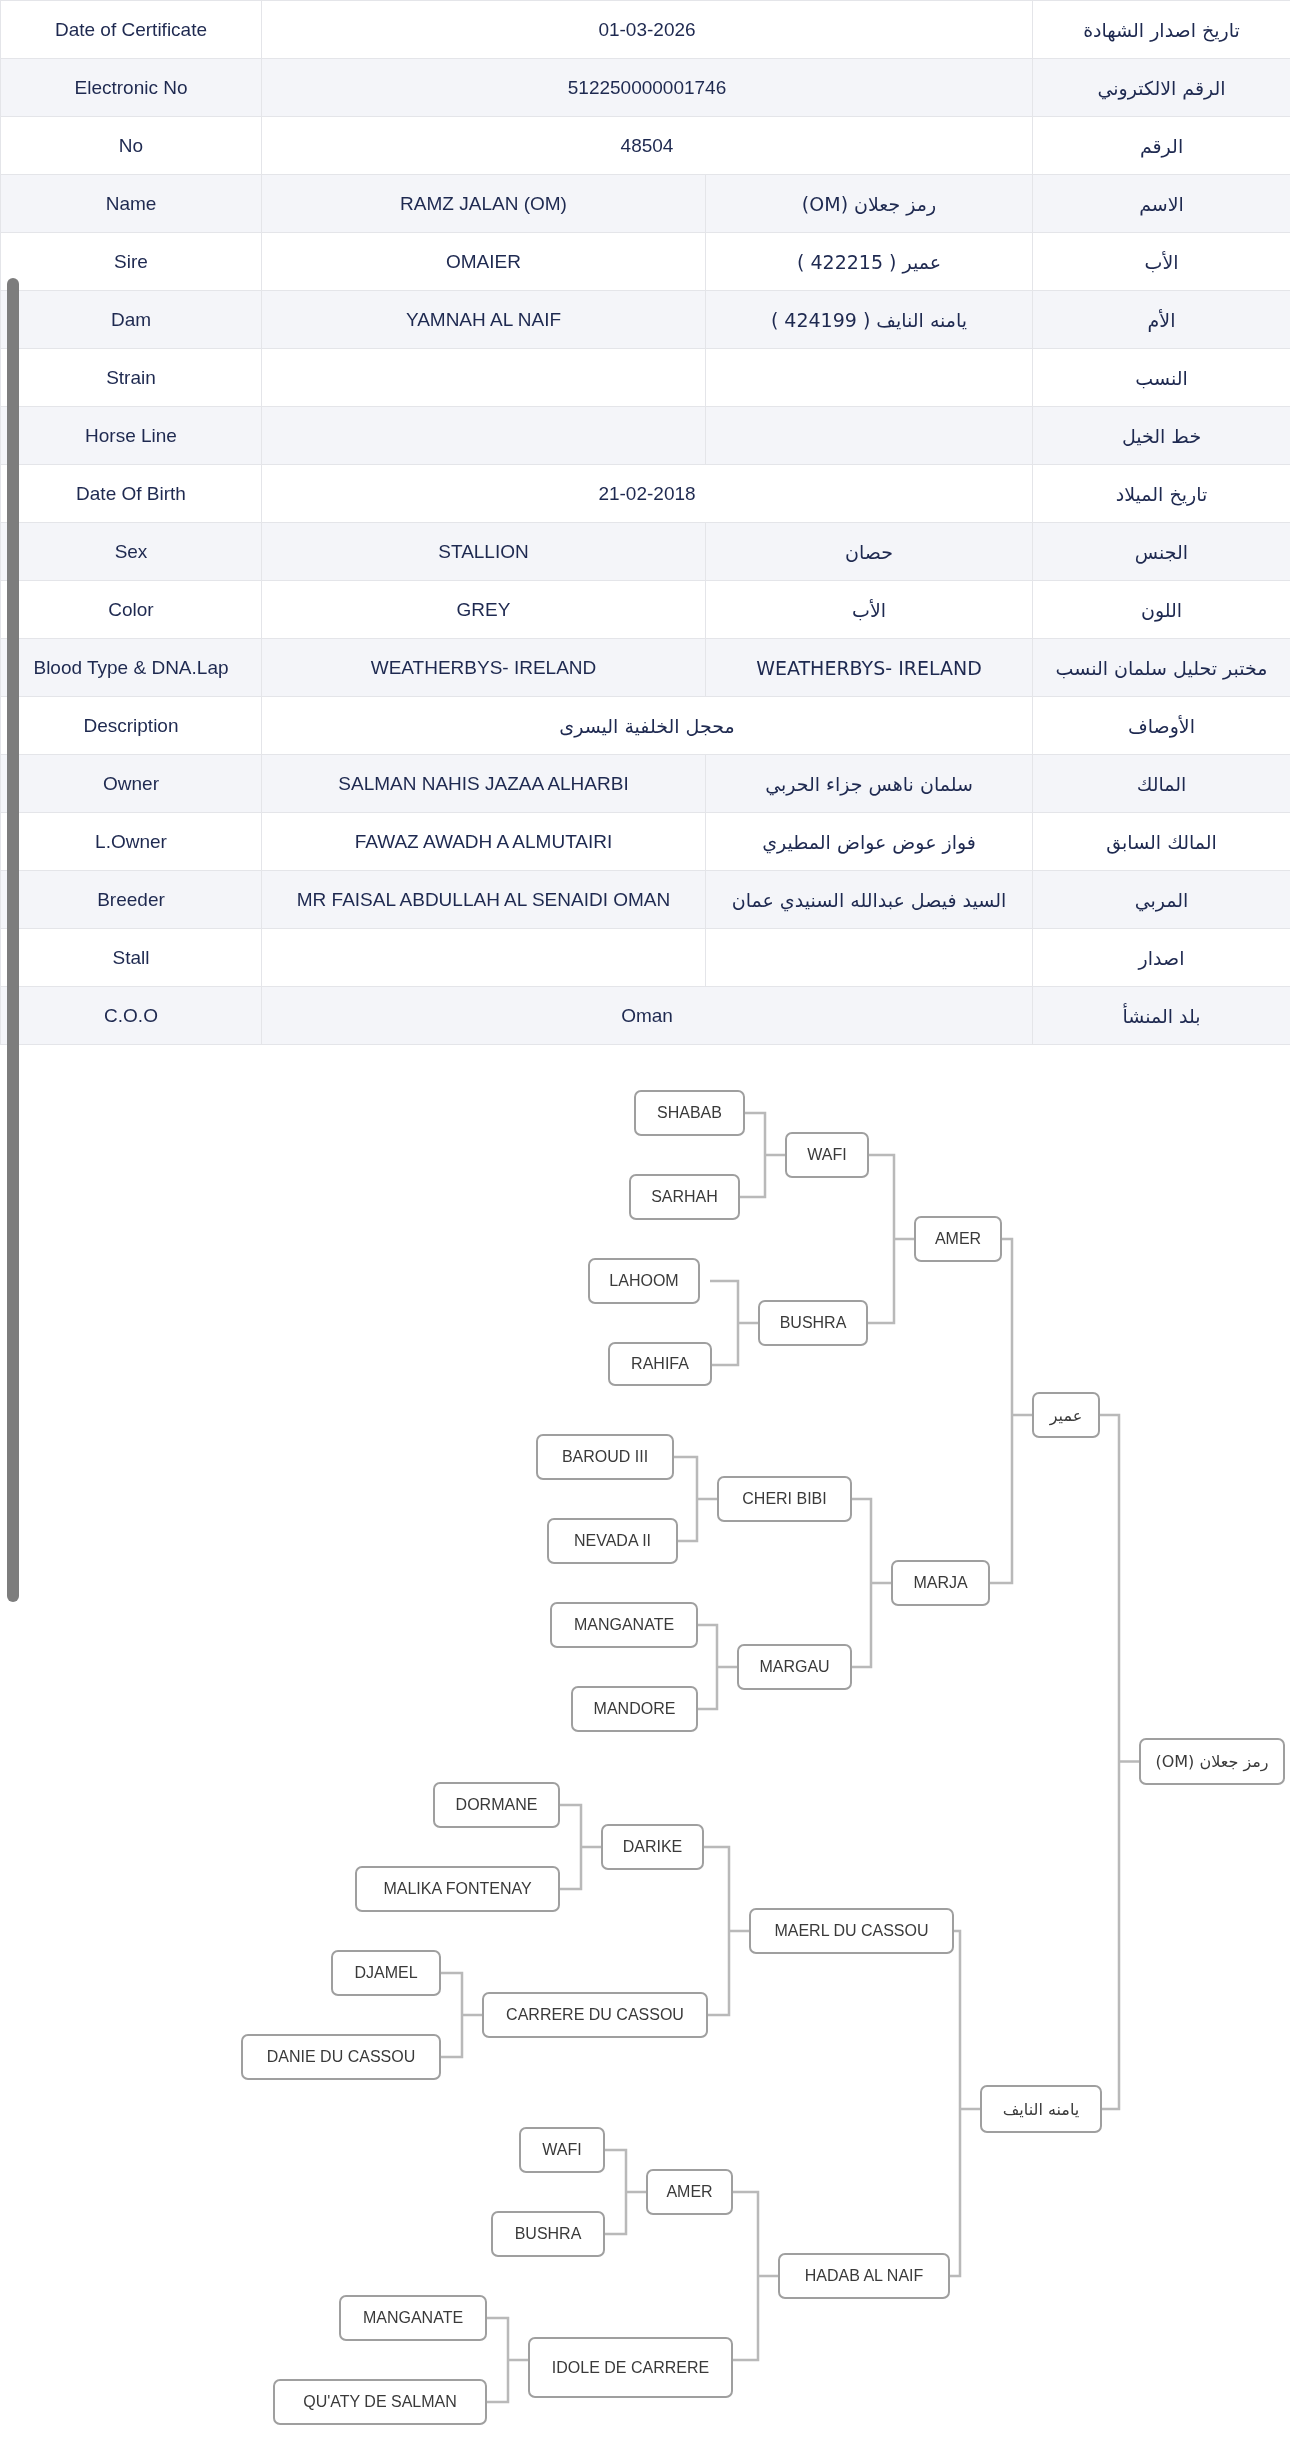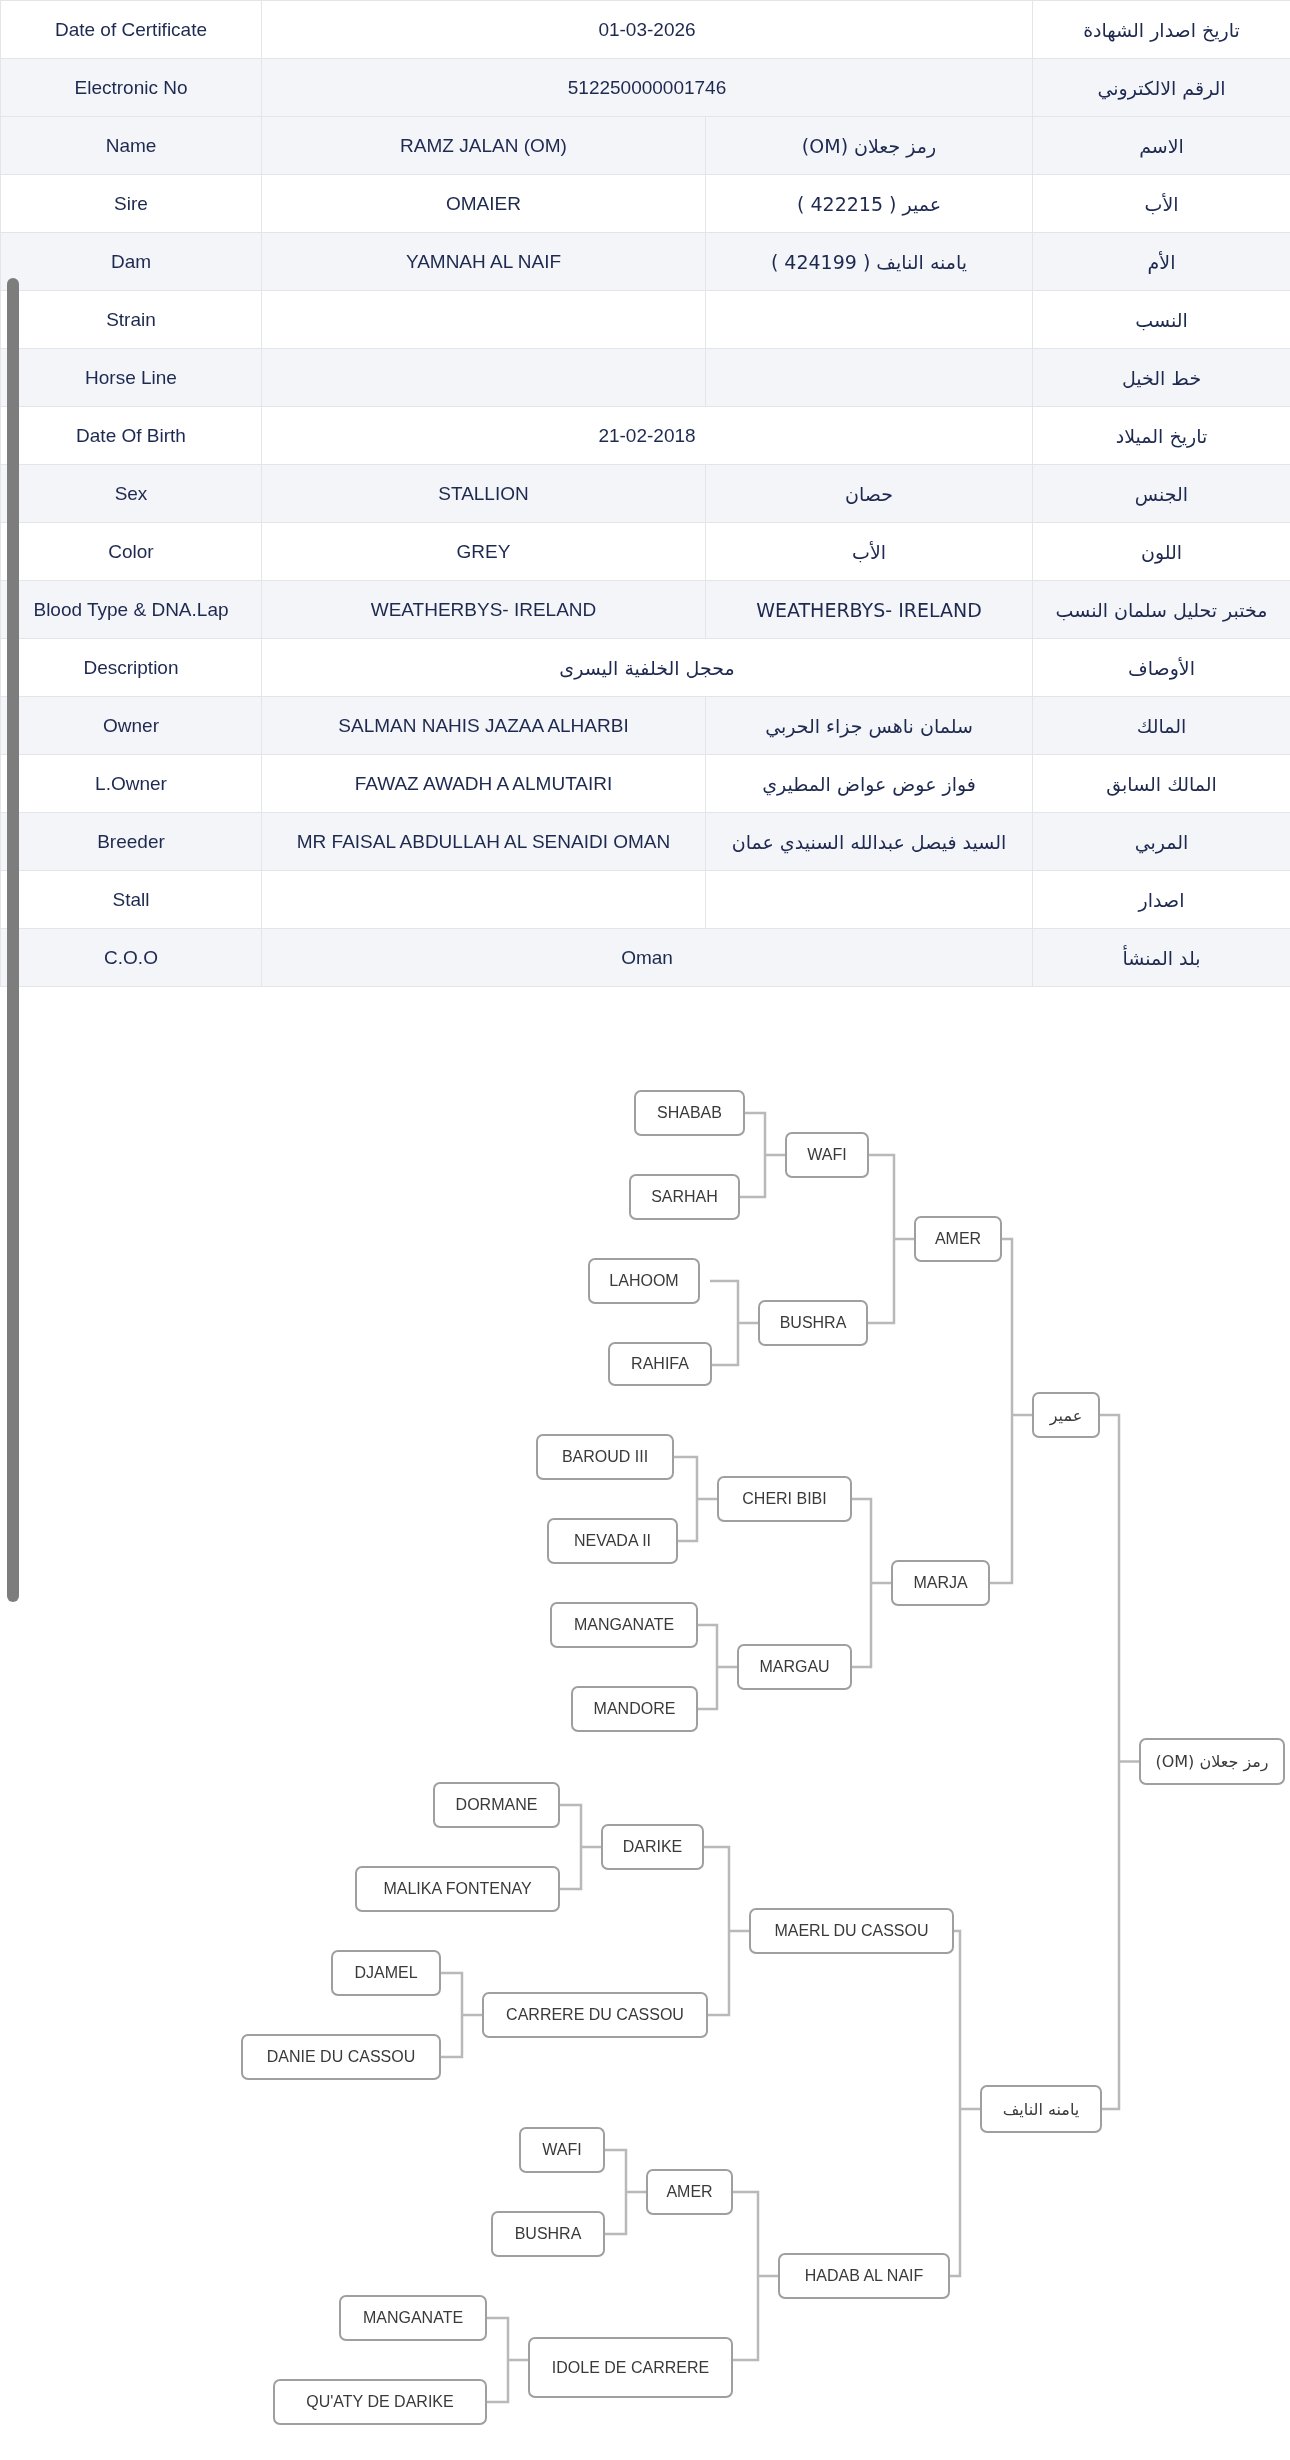--- a/index.html
+++ b/index.html
@@ -56,20 +56,25 @@
   <tbody id="cert-body">
       <tr>
         <td>Date of Certificate</td>
         <td colspan="2">01-03-2026</td>
         <td class="ar">تاريخ اصدار الشهادة</td>
       </tr>
       <tr class="alt">
         <td>Electronic No</td>
         <td colspan="2">512250000001746</td>
         <td class="ar">الرقم الالكتروني</td>
+      </tr>
+      <tr>
+        <td>No</td>
+        <td colspan="2">48504</td>
+        <td class="ar">الرقم</td>
       </tr>
       <tr class="alt">
         <td>Name</td>
         <td>RAMZ JALAN (OM)</td>
         <td class="ar">رمز جعلان (OM)</td>
         <td class="ar">الاسم</td>
       </tr>
       <tr>
         <td>Sire</td>
         <td>OMAIER</td>
@@ -194,19 +199,19 @@
       <div class="node" style="left: 601px; top: 771px; width: 103px; height: 46px;">DARIKE</div>
       <div class="node" style="left: 331px; top: 897px; width: 110px; height: 46px;">DJAMEL</div>
       <div class="node" style="left: 241px; top: 981px; width: 200px; height: 46px;">DANIE DU CASSOU</div>
       <div class="node" style="left: 482px; top: 939px; width: 226px; height: 46px;">CARRERE DU CASSOU</div>
       <div class="node" style="left: 749px; top: 855px; width: 205px; height: 46px;">MAERL DU CASSOU</div>
       <div class="node ar" style="left: 980px; top: 1032px; width: 122px; height: 48px;">يامنه النايف</div>
       <div class="node" style="left: 519px; top: 1074px; width: 86px; height: 46px;">WAFI</div>
       <div class="node" style="left: 491px; top: 1158px; width: 114px; height: 46px;">BUSHRA</div>
       <div class="node" style="left: 646px; top: 1116px; width: 87px; height: 46px;">AMER</div>
       <div class="node" style="left: 339px; top: 1242px; width: 148px; height: 46px;">MANGANATE</div>
-      <div class="node" style="left: 273px; top: 1326px; width: 214px; height: 46px;">QU'ATY DE DARIKE</div>
+      <div class="node" style="left: 273px; top: 1326px; width: 214px; height: 46px;">QU'ATY DE SALMAN</div>
       <div class="node" style="left: 528px; top: 1284px; width: 205px; height: 61px;">IDOLE DE CARRERE</div>
       <div class="node" style="left: 778px; top: 1200px; width: 172px; height: 46px;">HADAB AL NAIF</div>
     </div>
 </div>
 
 <div class="scroll-thumb"></div>
 
 </body></html>

